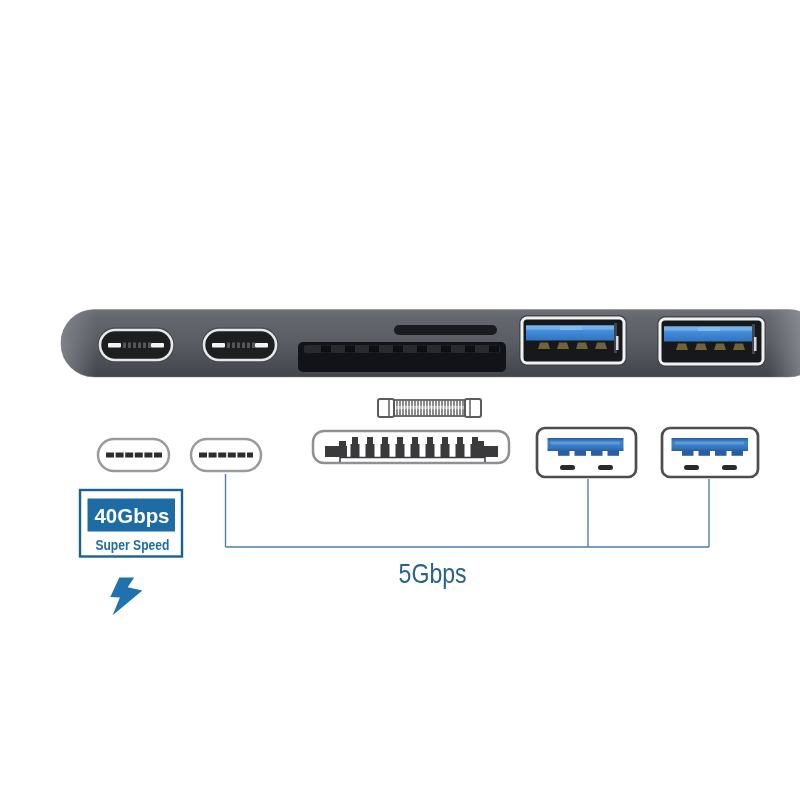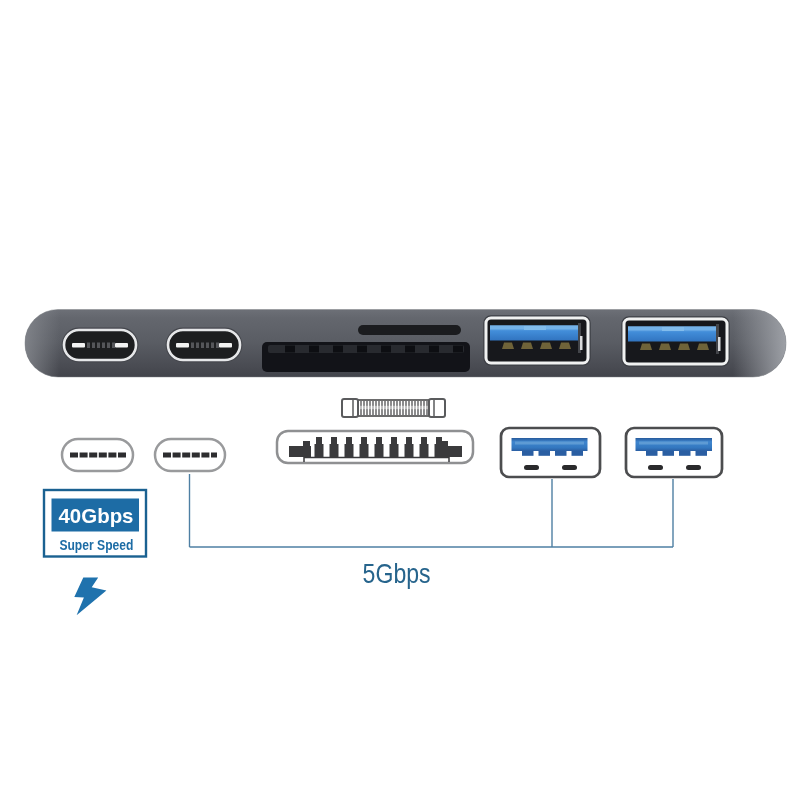--- a/index.html
+++ b/index.html
@@ -1,16 +1,16 @@
 <!DOCTYPE html>
 <html><head>
 <meta charset="utf-8">
 <style>
   html,body{margin:0;padding:0;background:#ffffff;}
-  .wrap{width:759px;height:800px;position:relative;font-family:"Liberation Sans",sans-serif;}
+  .wrap{width:759px;height:800px;position:relative;font-family:"Liberation Sans",sans-serif;padding-left:36px;}
 </style>
 </head>
 <body>
 <div class="wrap">
 <svg width="800" height="800" viewBox="0 0 800 800">
   <defs>
     <linearGradient id="barG" x1="0" y1="0" x2="0" y2="1">
       <stop offset="0" stop-color="#6d7077"></stop>
       <stop offset="0.12" stop-color="#64676e"></stop>
       <stop offset="0.5" stop-color="#595c63"></stop>

